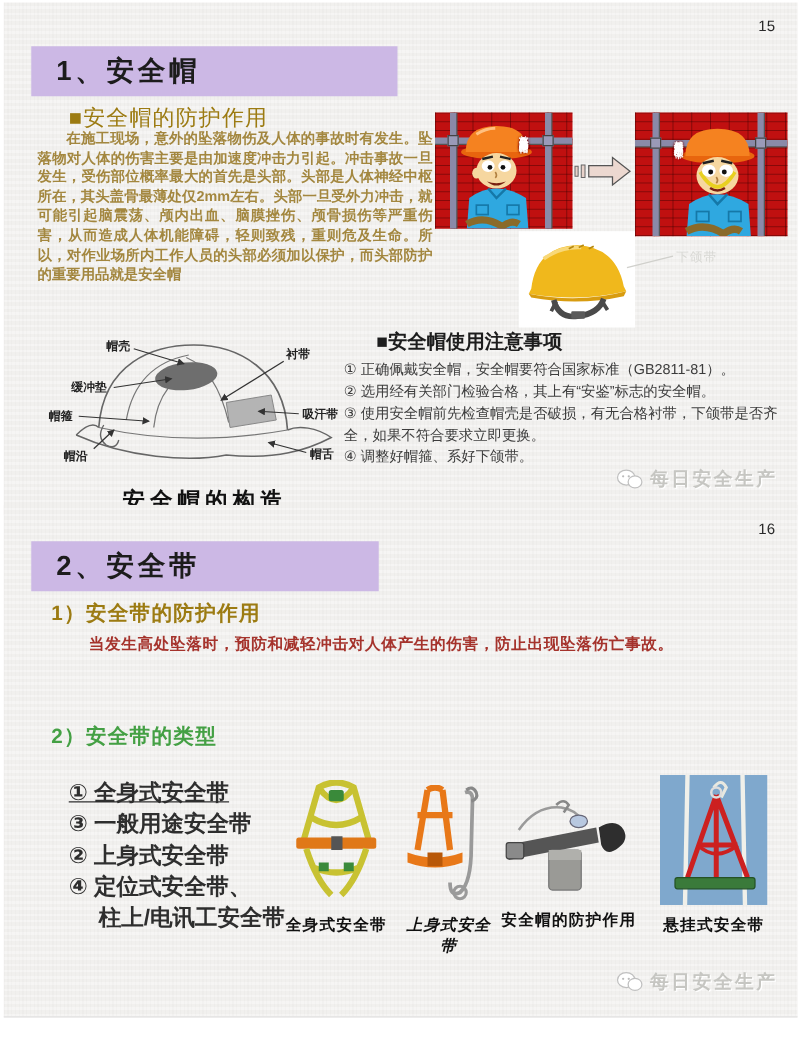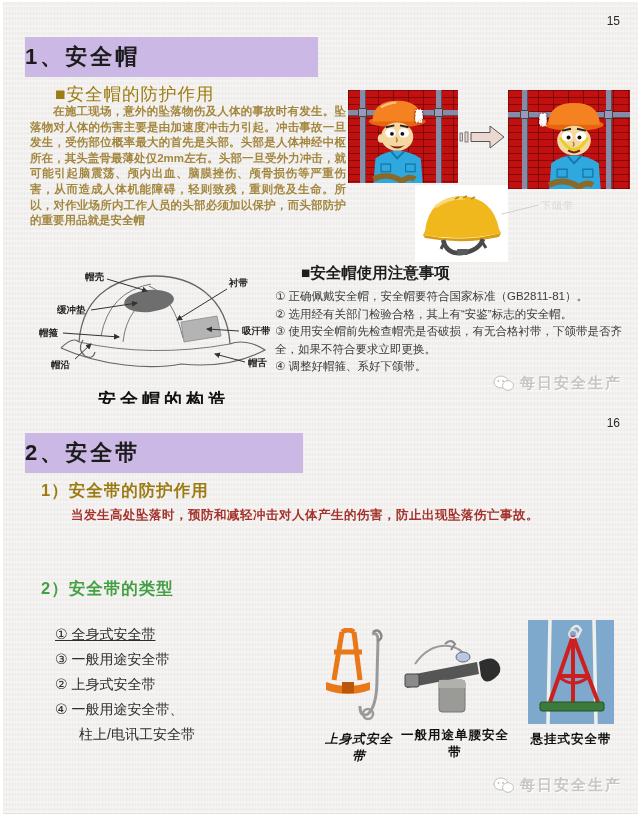--- a/index.html
+++ b/index.html
@@ -11,21 +11,21 @@
     position:absolute;left:3px;width:635px;background-color:#f1f0ee;
     background-image:
       repeating-linear-gradient(90deg, rgba(0,0,0,0.015) 0 1px, transparent 1px 3px),
       repeating-linear-gradient(0deg, rgba(255,255,255,0.35) 0 2px, transparent 2px 5px);
   }
   .slide1{top:2px;height:410px;}
   .slide2{top:404px;height:409px;border-bottom:1px solid #e2e2e2;}
   .pagenum{position:absolute;right:18px;top:12px;font-size:12px;color:#2a2a2a;}
   .titlebar{
     position:absolute;background:#ccb8e5;display:flex;align-items:center;
-    font-size:22px;font-weight:bold;color:#1c1c1c;letter-spacing:3px;
+    padding-left:20px;font-size:22px;font-weight:bold;color:#1c1c1c;letter-spacing:3px;
     box-sizing:border-box;
   }
   .gold-heading{position:absolute;font-weight:normal;color:#9c7b12;}
   .body-gold{
     position:absolute;color:#a3873f;font-weight:bold;font-size:11.5px;line-height:15.6px;
     text-align:justify;text-indent:2em;
   }
   .notes-heading{position:absolute;font-weight:bold;color:#1d1d1d;font-size:15.5px;}
   .notes{position:absolute;color:#3c3c3c;font-size:11.5px;line-height:17.5px;}
   .notes div{margin:0;}
@@ -51,21 +51,21 @@
   .diagram{position:absolute;}
   .diagram-caption{position:absolute;font-weight:bold;color:#111;font-size:18px;letter-spacing:4px;}
   .watermark{
     position:absolute;display:flex;align-items:center;gap:5px;color:#c6c6c2;
     font-size:15px;letter-spacing:2px;font-weight:bold;
     text-shadow:1px 1px 0 #ffffff;
   }
   .sub-green{position:absolute;font-weight:bold;color:#44a044;font-size:16.5px;letter-spacing:1px;}
   .sub-gold{position:absolute;font-weight:bold;color:#9c7b12;font-size:16.5px;letter-spacing:1px;}
   .body-red{position:absolute;color:#a5332c;font-weight:bold;font-size:12.5px;letter-spacing:0.5px;}
-  .type-list{position:absolute;font-size:14px;font-weight:normal;color:#2e2e2e;line-height:25px;}
+  .type-list{position:absolute;font-size:18px;font-weight:bold;color:#2e2e2e;line-height:25px;}
   .type-list .u{text-decoration:underline;}
   .type-list .indent{padding-left:24px;}
   .fig{position:absolute;text-align:center;}
   .fig-caption{font-weight:bold;color:#111;font-size:12.5px;margin-top:3px;letter-spacing:1px;}
 </style>
 </head>
 <body>
 
 <div class="slide slide1">
 
@@ -218,24 +218,37 @@
 
   <div class="sub-gold" style="left:38px;top:76px;">1）安全带的防护作用</div>
   <div class="body-red" style="left:68px;top:103px;width:545px;">当发生高处坠落时，预防和减轻冲击对人体产生的伤害，防止出现坠落伤亡事故。</div>
 
   <div class="sub-green" style="left:38px;top:174px;">2）安全带的类型</div>
 
   <div class="type-list" style="left:52px;top:218px;">
     <div class="u">① 全身式安全带</div>
     <div>③ 一般用途安全带</div>
     <div>② 上身式安全带</div>
-    <div>④ 一般用途安全带、</div>
+    <div>④ 定位式安全带、</div>
     <div class="indent">柱上/电讯工安全带</div>
   </div>
 
+  <div class="fig" style="left:220px;top:220px;width:92px;">
+    <svg width="88" height="100" viewBox="0 0 88 100">
+      <path d="M30,6 Q44,-2 58,6 L70,48 Q44,56 18,48 Z" fill="none" stroke="#c8c232" stroke-width="5"></path>
+      <path d="M30,6 Q44,26 58,6 M24,30 Q44,42 64,30" fill="none" stroke="#c8c232" stroke-width="5"></path>
+      <rect x="38" y="8" width="12" height="9" rx="2" fill="#3a8a3a"></rect>
+      <rect x="12" y="46" width="64" height="9" rx="2" fill="#e07818"></rect>
+      <rect x="40" y="45" width="9" height="11" fill="#555"></rect>
+      <path d="M20,55 Q28,80 40,92 M68,55 Q60,80 48,92 M26,70 Q44,78 62,70" fill="none" stroke="#c8c232" stroke-width="5"></path>
+      <rect x="30" y="66" width="8" height="7" fill="#3a8a3a"></rect>
+      <rect x="50" y="66" width="8" height="7" fill="#3a8a3a"></rect>
+    </svg>
+    <div class="fig-caption">全身式安全带</div>
+  </div>
 
   <div class="fig" style="left:316px;top:224px;width:80px;font-style:italic;">
     <svg width="78" height="96" viewBox="0 0 78 96">
       <path d="M22,4 L14,52 M34,4 L40,52 M22,4 Q28,0 34,4 M14,24 L42,24" fill="none" stroke="#e87818" stroke-width="5"></path>
       <path d="M6,54 Q28,62 50,54 L50,62 Q28,70 6,62 Z" fill="#e87818"></path>
       <rect x="22" y="54" width="12" height="11" fill="#b85808"></rect>
       <path d="M52,6 Q58,4 58,12 L57,50 Q57,78 48,86 Q40,90 40,78" fill="none" stroke="#9a9a9a" stroke-width="3"></path>
       <path d="M53,4 q5,-4 8,2 q2,5 -4,7" fill="none" stroke="#888" stroke-width="2.5"></path>
       <circle cx="48" cy="86" r="5" fill="none" stroke="#9a9a9a" stroke-width="2.5"></circle>
     </svg>
@@ -246,21 +259,21 @@
     <svg width="108" height="84" viewBox="0 0 108 84">
       <path d="M14,28 Q28,8 48,10 Q60,12 64,20" fill="none" stroke="#9a9a9a" stroke-width="2"></path>
       <path d="M44,8 q6,-6 10,0 l-4,6" fill="none" stroke="#888" stroke-width="2"></path>
       <ellipse cx="62" cy="21" rx="7" ry="5" fill="#b8c8e0" stroke="#667" stroke-width="1"></ellipse>
       <path d="M4,40 L76,26 L78,38 L6,52 Z" fill="#555"></path>
       <rect x="4" y="38" width="14" height="13" rx="2" fill="#8a8a8a" stroke="#444"></rect>
       <path d="M78,26 q14,-8 20,2 q4,8 -4,14 q-10,8 -14,-2 Z" fill="#2e2e2e"></path>
       <rect x="38" y="44" width="26" height="32" rx="3" fill="#9a9a96" stroke="#777"></rect>
       <rect x="38" y="44" width="26" height="8" fill="#b0b0ac"></rect>
     </svg>
-    <div class="fig-caption">一般用途单腰安全带</div>
+    <div class="fig-caption">安全帽的防护作用</div>
   </div>
 
   <div class="fig" style="left:524px;top:216px;width:88px;">
     <svg width="86" height="104" viewBox="0 0 86 104">
       <rect x="0" y="0" width="86" height="104" fill="#7fa8cd"></rect>
       <path d="M22,0 L20,104 M66,0 L68,104" stroke="#f0f0ea" stroke-width="3.5"></path>
       <path d="M43,10 q6,-8 10,0 l-4,8" fill="none" stroke="#e8e8e0" stroke-width="2.5"></path>
       <path d="M45,16 L22,82 M45,16 L70,82 M45,16 L45,84 M30,56 L62,56" fill="none" stroke="#cc2020" stroke-width="4"></path>
       <path d="M30,56 Q45,70 62,56" fill="none" stroke="#cc2020" stroke-width="3"></path>
       <rect x="12" y="82" width="64" height="9" rx="2" fill="#3a7a3a" stroke="#255225"></rect>

